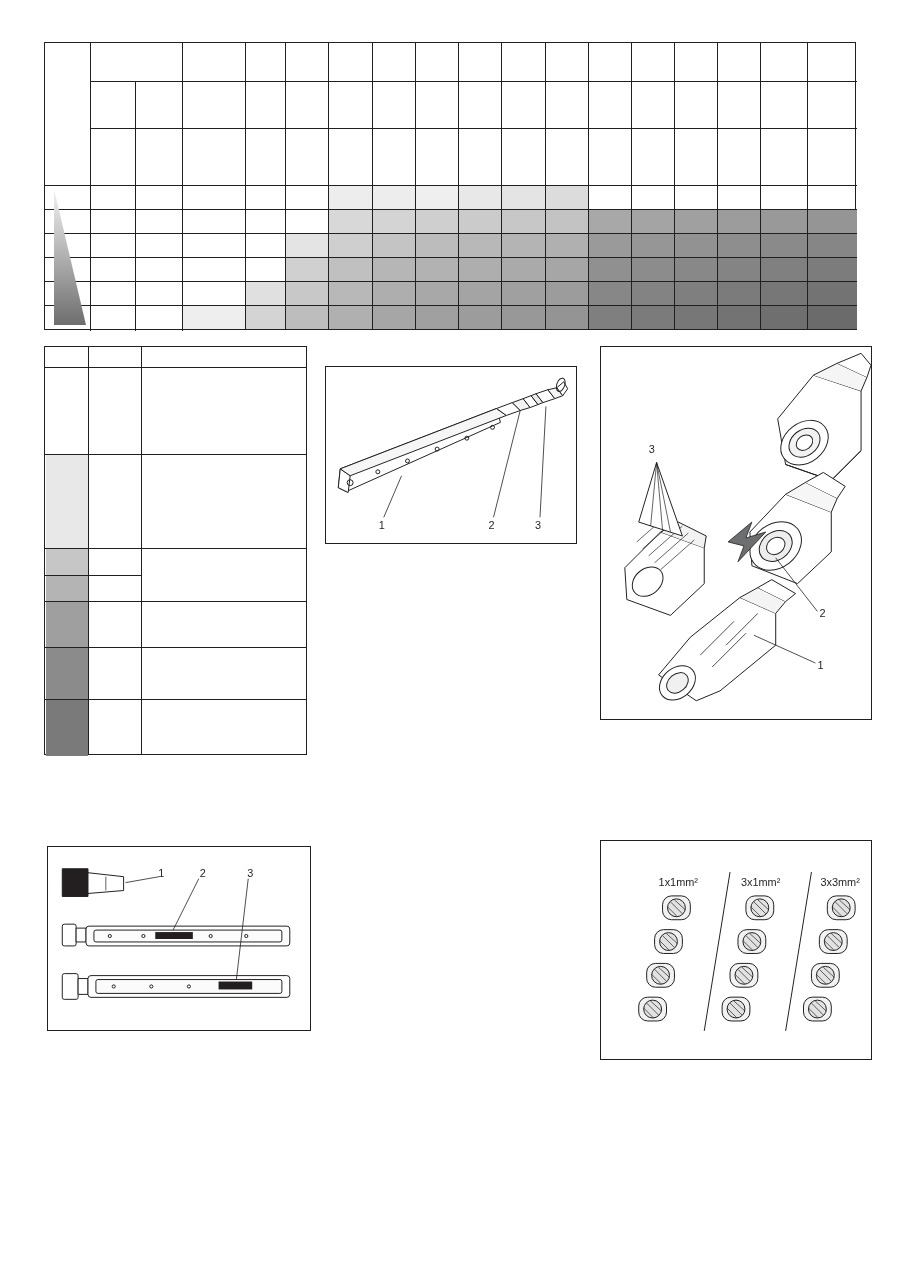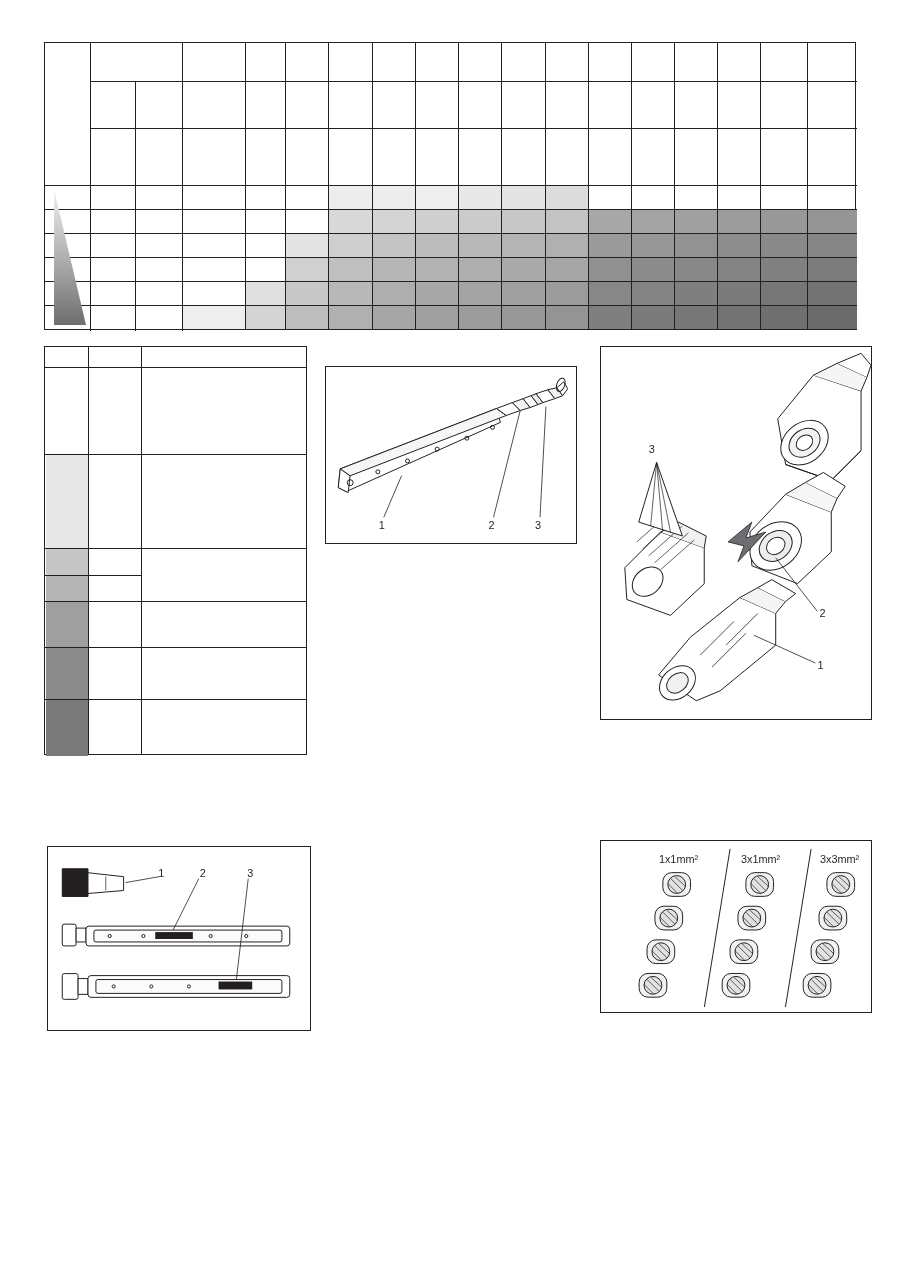--- a/index.html
+++ b/index.html
@@ -96,21 +96,21 @@
   
   .figbox {
     position: absolute;
     border: 1px solid #231f20;
     background: #ffffff;
     box-sizing: border-box;
   }
   .fig-nozzle { left: 325px; top: 366px; width: 252px; height: 178px; }
   .fig-coupling { left: 600px; top: 346px; width: 272px; height: 374px; }
   .fig-lance { left: 47px; top: 846px; width: 264px; height: 185px; }
-  .fig-nozzles { left: 600px; top: 840px; width: 272px; height: 173px; }
+  .fig-nozzles { left: 600px; top: 840px; width: 272px; height: 220px; }
 
   .figbox svg { display: block; width: 100%; height: 100%; }
 
   .calloutnum {
     font-size: 11px;
     font-family: "Liberation Sans", sans-serif;
     fill: #231f20;
   }
   .nozzlelabel {
     font-size: 11px;

